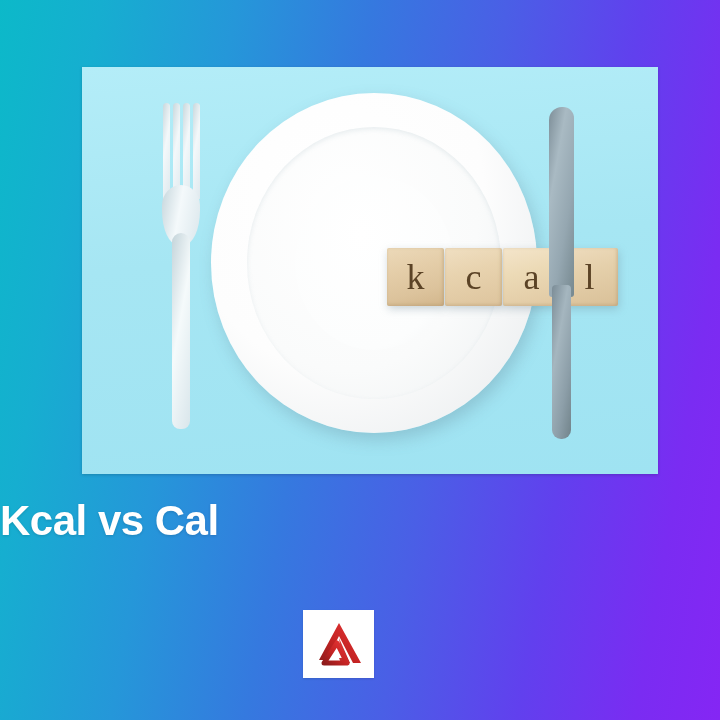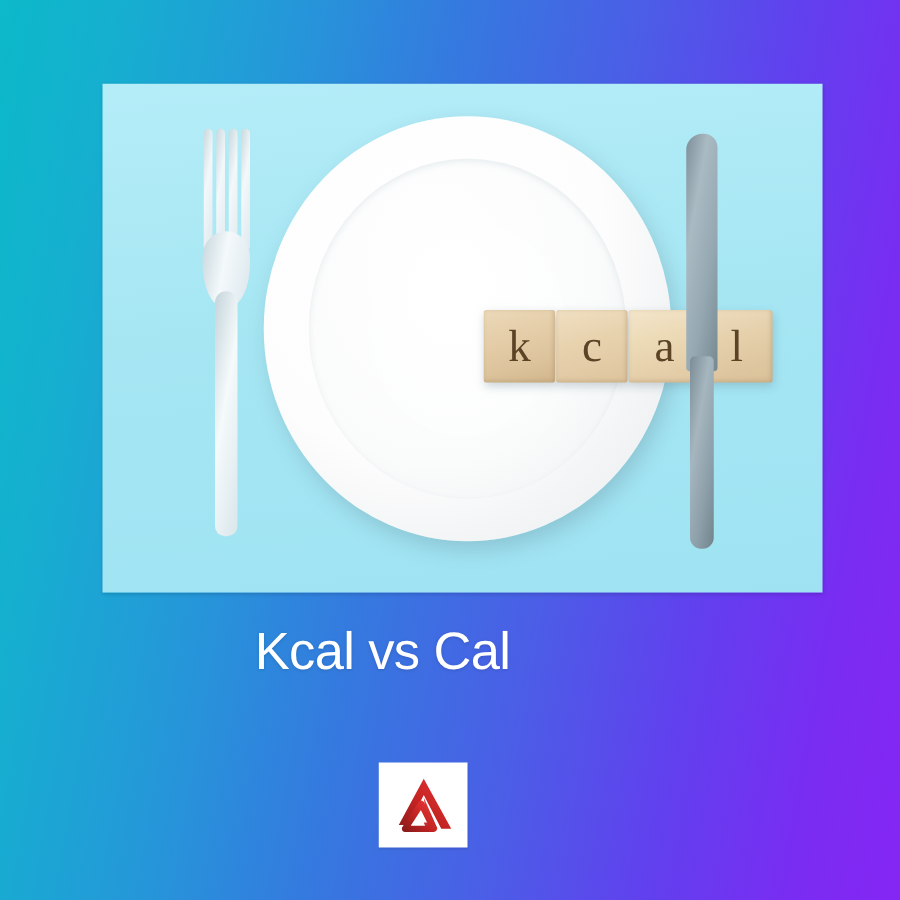--- a/index.html
+++ b/index.html
@@ -165,24 +165,23 @@
   .blk.b2 { background: linear-gradient(165deg, #f0dfc2 0%, #e8d3af 40%, #ddc49d 100%); }
   .blk.b3 { background: linear-gradient(165deg, #f4e5cb 0%, #ecdab6 40%, #e0c8a2 100%); }
   .blk.b4 { background: linear-gradient(165deg, #eedcbe 0%, #e5d0ab 40%, #d9c098 100%); }
 
   
   #title {
     position: absolute;
     left: 0;
     top: 497px;
     width: 612px;
-    text-align: center;
     color: #ffffff;
     font-family: "Liberation Sans", sans-serif;
-    font-weight: normal;
+    font-weight: bold;
     font-size: 42px;
     letter-spacing: -0.5px;
     text-shadow: 0 1px 3px rgba(0,0,0,0.14);
   }
 
   
   #logo {
     position: absolute;
     left: 303px;
     top: 610px;

